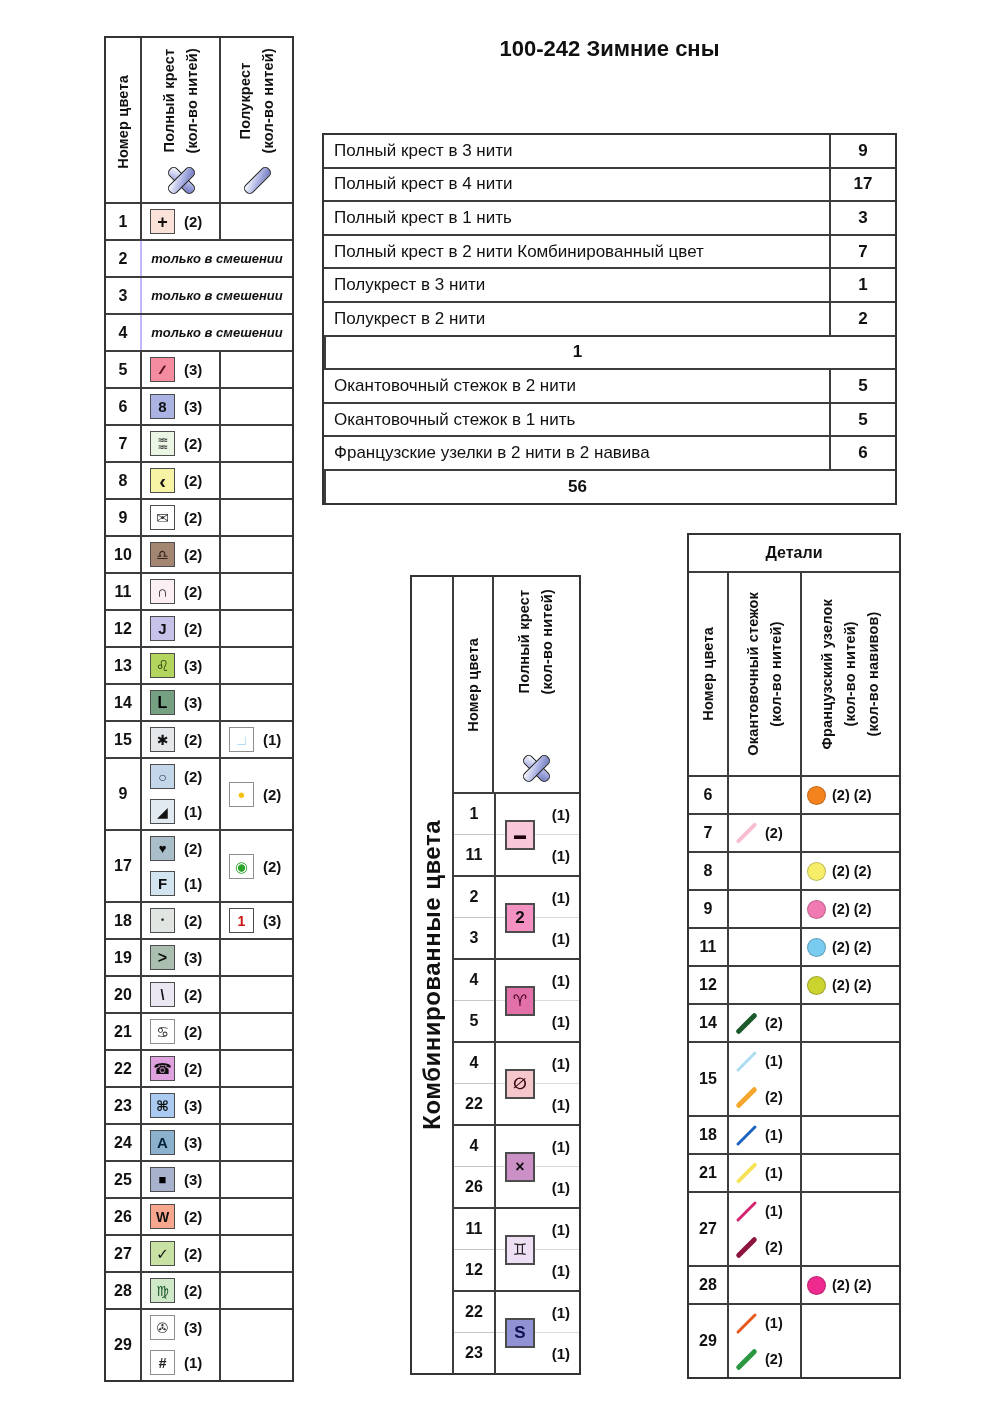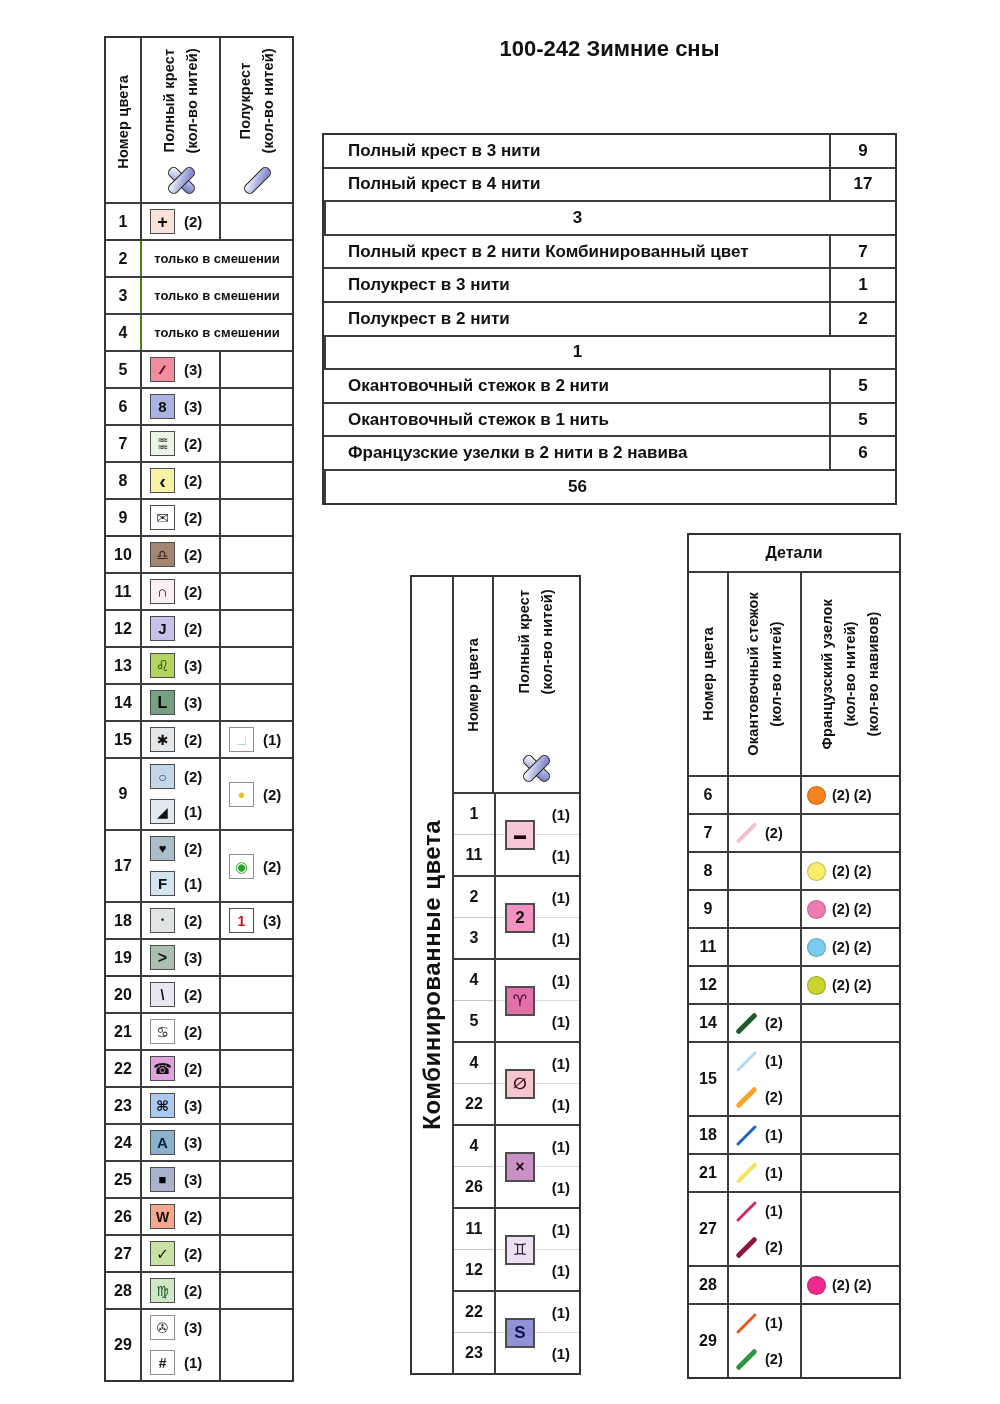--- a/index.html
+++ b/index.html
@@ -8,21 +8,21 @@
   .page > div{position:absolute;}
 
   
   .title{left:322px;top:36px;width:575px;text-align:center;font-size:22px;font-weight:700;}
   .subtitle{left:322px;top:97px;width:575px;text-align:center;font-size:17px;font-weight:700;}
 
   
   .stats{left:322px;top:133px;width:575px;border:2px solid #333;box-sizing:border-box;}
   .stat-row{display:grid;grid-template-columns:1fr 66px;height:31.6px;border-top:2px solid #3d3d3d;}
   .stat-row:first-child{border-top:none;}
-  .stat-label{display:flex;align-items:center;padding-left:24px;font-size:17px;font-weight:700;}
+  .stat-label{display:flex;align-items:center;padding-left:10px;font-size:17px;font-weight:400;}
   .stat-label.total{justify-content:flex-end;padding-right:10px;}
   .stat-value{border-left:2px solid #3d3d3d;display:flex;align-items:center;justify-content:center;
               font-size:17px;font-weight:700;}
 
   
   .vtext{writing-mode:vertical-rl;transform:rotate(180deg);font-weight:700;font-size:14.5px;
          line-height:1.25;text-align:center;letter-spacing:.2px;}
   .vtext span{display:block;}
   .vtext span + span{margin-block-start:5px;}
   .side-label{font-size:24px;letter-spacing:.5px;}
@@ -39,22 +39,22 @@
   .leg-header{display:grid;grid-template-columns:34px 79px 73px;height:164px;}
   .lh{display:flex;flex-direction:column;align-items:center;justify-content:space-between;
       padding:10px 0 7px;box-sizing:border-box;}
   .lh-num{justify-content:center;}
   .lh-full,.lh-half{border-left:2px solid #3d3d3d;}
   .leg-row{display:grid;grid-template-columns:34px 79px 73px;border-top:2px solid #3d3d3d;height:35px;}
   .leg-row.tall{height:70px;}
   .leg-row.mixrow{grid-template-columns:34px 1fr;}
   .leg-num{display:flex;align-items:center;justify-content:center;font-weight:700;font-size:16px;}
   .leg-cell{border-left:2px solid #3d3d3d;display:flex;flex-direction:column;justify-content:center;overflow:hidden;}
-  .leg-mix{border-left:2px solid #4d7c0f;display:flex;align-items:center;justify-content:center;
-           font-weight:700;font-size:13px;white-space:nowrap;}
+  .leg-mix{border-left:2px solid #c4b5fd;display:flex;align-items:center;justify-content:center;
+           font-style:italic;font-weight:700;font-size:13px;white-space:nowrap;}
   .sym-entry{display:flex;align-items:center;gap:9px;padding-left:8px;height:35px;flex:none;}
   .sq{width:25px;height:25px;border:1.6px solid #4c4c4c;display:flex;align-items:center;
       justify-content:center;box-sizing:border-box;flex:none;background:#fff;}
   .sq.thinb{border:1.4px solid #8f8f8f;}
   .glyph{font-weight:700;line-height:1;font-size:15px;display:block;}
   .cnt{font-size:15px;font-weight:700;white-space:nowrap;}
 
   
   .s9{font-size:9px;}.s12{font-size:12px;}.s13{font-size:13px;}.s14{font-size:14px;}
   .s15{font-size:15px;}.s16{font-size:16px;}.s17{font-size:17px;}.s18{font-size:18px;}
@@ -117,20 +117,21 @@
   <div class="stats" id="stats">
       <div class="stat-row">
         <div class="stat-label">Полный крест в 3 нити</div>
         <div class="stat-value">9</div>
       </div>
       <div class="stat-row">
         <div class="stat-label">Полный крест в 4 нити</div>
         <div class="stat-value">17</div>
       </div>
       <div class="stat-row">
+        <div class="stat-label">Полный крест в 1 нить</div>
         <div class="stat-value">3</div>
       </div>
       <div class="stat-row">
         <div class="stat-label">Полный крест в 2 нити Комбинированный цвет</div>
         <div class="stat-value">7</div>
       </div>
       <div class="stat-row">
         <div class="stat-label">Полукрест в 3 нити</div>
         <div class="stat-value">1</div>
       </div>

